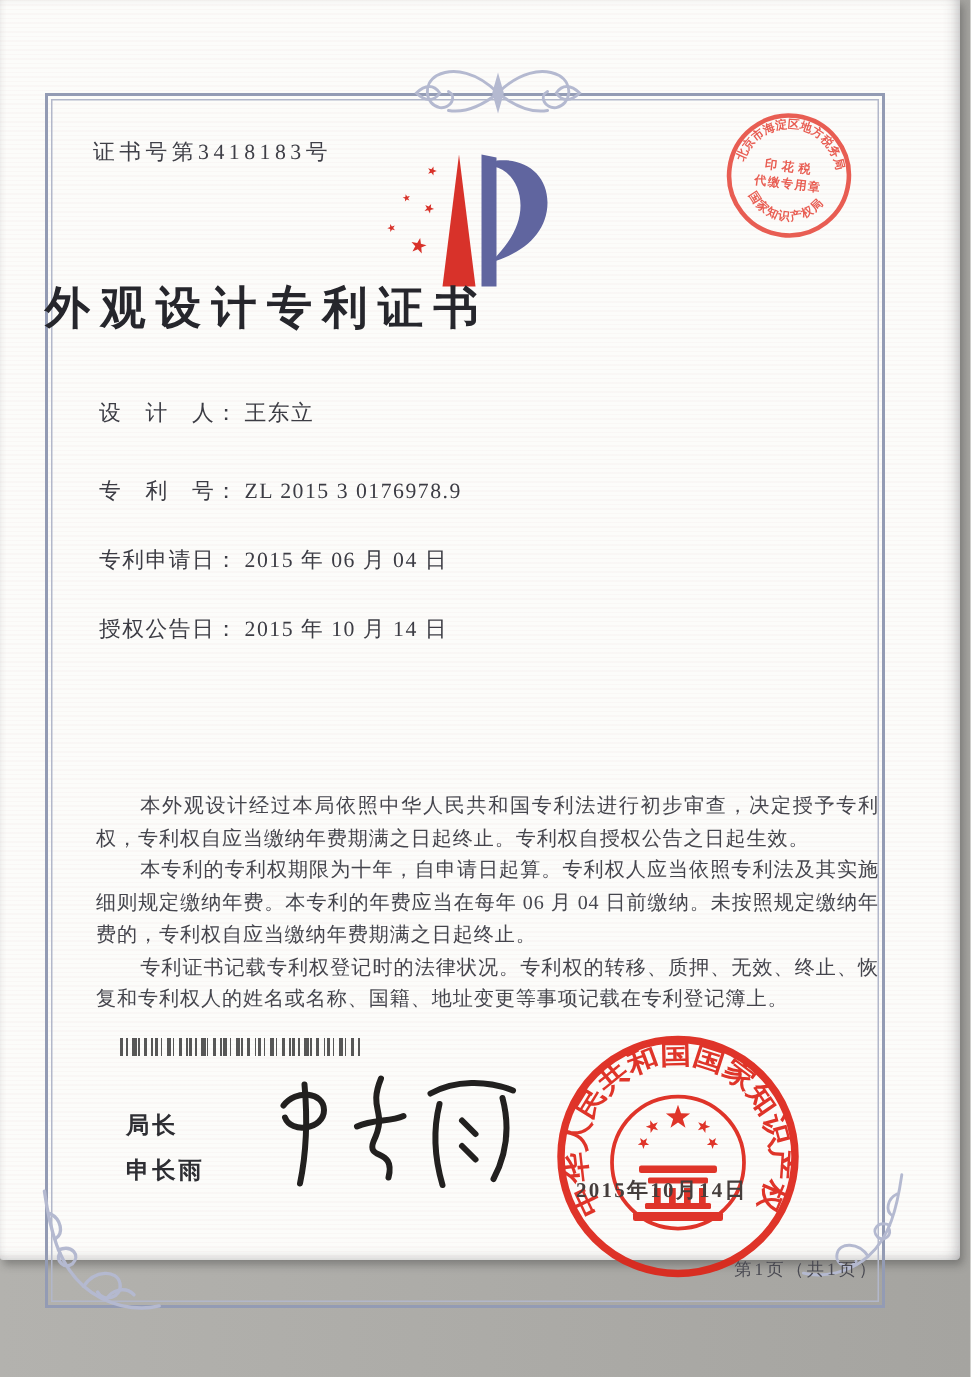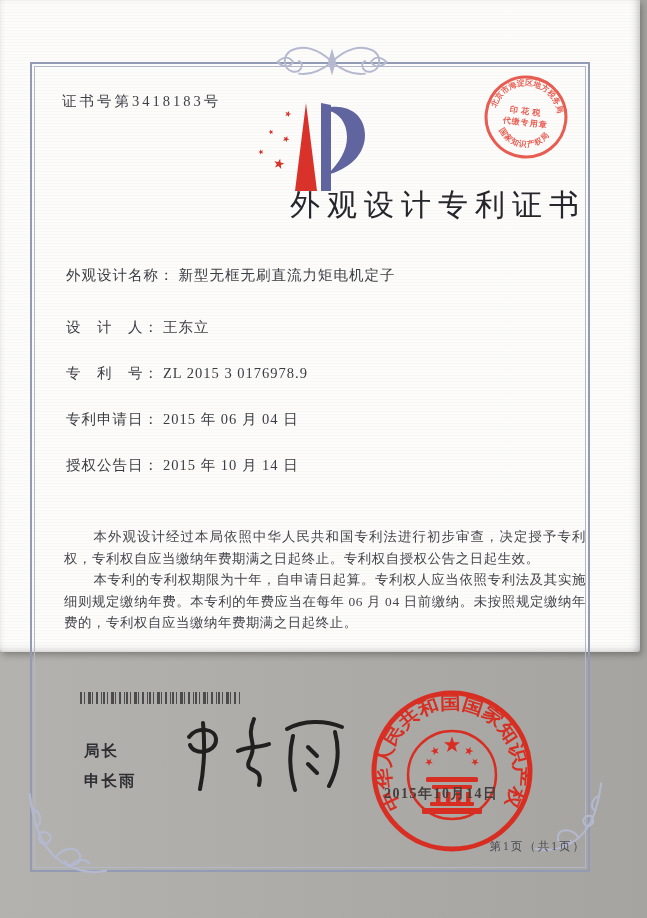--- a/index.html
+++ b/index.html
@@ -2,21 +2,21 @@
 <html><head>
 <meta charset="utf-8">
 <style>
   html,body{margin:0;padding:0;}
   body{
     width:647px;height:918px;overflow:hidden;
     background:linear-gradient(90deg,#b3b2ae 0%,#a5a4a0 100%);
     font-family:"Liberation Serif","DejaVu Serif",serif;
   }
   .paper{
-    position:absolute;left:0;top:0;width:640px;height:652px;
+    position:absolute;left:0;top:0;width:640px;height:840px;
     background:#fcfcfa;border-radius:0 0 3px 2px;
     box-shadow:inset -7px 0 9px -5px rgba(60,60,70,.30),
                inset 0 -5px 8px -4px rgba(60,60,70,.22),
                inset 3px 0 6px -4px rgba(60,60,70,.10),
                2px 3px 6px rgba(40,40,40,.35);
   }
   
   .paper::before{
     content:"";position:absolute;inset:0;pointer-events:none;
     background:repeating-linear-gradient(180deg,
@@ -31,21 +31,21 @@
     content:"";position:absolute;inset:2px;border:1px solid #b2b7ca;
   }
   .ornament{position:absolute;z-index:2;}
   .cert-no{
     position:absolute;left:62px;top:92px;z-index:3;
     font-size:14.5px;letter-spacing:3px;color:#3f3f47;
   }
   .logo{position:absolute;left:243px;top:101px;width:130px;height:92px;z-index:3;}
   .title{
     position:absolute;left:30px;top:185px;width:556px;z-index:3;
-    text-align:right;font-size:30px;font-weight:normal;
+    text-align:left;font-size:30px;font-weight:bold;
     letter-spacing:7px;color:#26262c;margin:0;
   }
   .fields{position:absolute;left:66px;top:266px;right:60px;z-index:3;}
   .field-row{height:46px;font-size:14.5px;color:#3c3c44;letter-spacing:1px;}
   .field-row:first-child{height:52px;}
   .field-label{margin-right:4px;}
   .paragraphs{
     position:absolute;left:64px;top:526px;right:54px;z-index:3;
     font-size:13.4px;line-height:21.5px;color:#45454d;
     text-align:justify;letter-spacing:.6px;
@@ -127,39 +127,37 @@
       <use href="#star" transform="translate(43,38) scale(0.34) rotate(25)"></use>
       <use href="#star" transform="translate(18,51) scale(0.28) rotate(-20)"></use>
       <use href="#star" transform="translate(36,63) scale(0.54) rotate(12)"></use>
     </g>
   </svg>
 
   <h1 class="title">外观设计专利证书</h1>
 
   <div class="fields">
     <div class="field-row">
-      <span class="field-label">外观设计名称：</span><span class="field-value">新型无框无刷直流力矩电机定子</span>
-    </div>
-    <div class="field-row">
       <span class="field-label">设　计　人：</span><span class="field-value">王东立</span>
     </div>
     <div class="field-row">
       <span class="field-label">专　利　号：</span><span class="field-value">ZL 2015 3 0176978.9</span>
     </div>
     <div class="field-row">
       <span class="field-label">专利申请日：</span><span class="field-value">2015 年 06 月 04 日</span>
     </div>
     <div class="field-row">
       <span class="field-label">授权公告日：</span><span class="field-value">2015 年 10 月 14 日</span>
     </div>
   </div>
 
   <div class="paragraphs">
     <p>本外观设计经过本局依照中华人民共和国专利法进行初步审查，决定授予专利权，专利权自应当缴纳年费期满之日起终止。专利权自授权公告之日起生效。</p>
     <p>本专利的专利权期限为十年，自申请日起算。专利权人应当依照专利法及其实施细则规定缴纳年费。本专利的年费应当在每年 06 月 04 日前缴纳。未按照规定缴纳年费的，专利权自应当缴纳年费期满之日起终止。</p>
+    <p>专利证书记载专利权登记时的法律状况。专利权的转移、质押、无效、终止、恢复和专利权人的姓名或名称、国籍、地址变更等事项记载在专利登记簿上。</p>
   </div>
 
   <div class="barcode"></div>
 
   <div class="signer">
     <div>局长</div>
     <div>申长雨</div>
   </div>
 
   <svg class="signature" viewBox="0 0 185 100">

